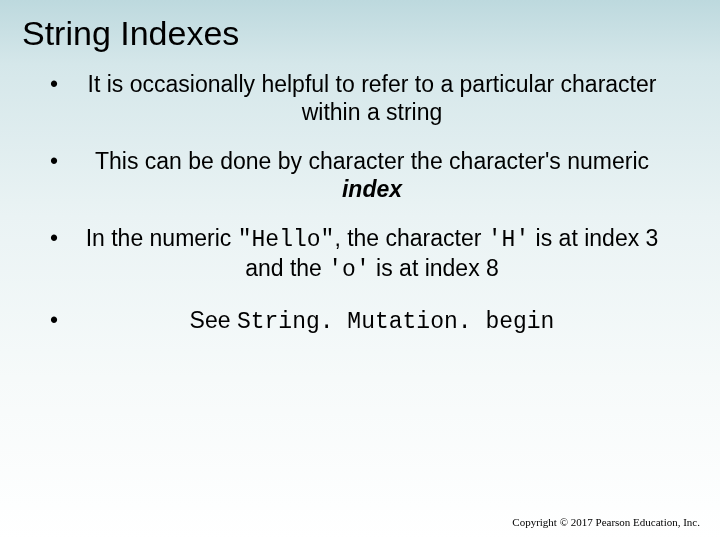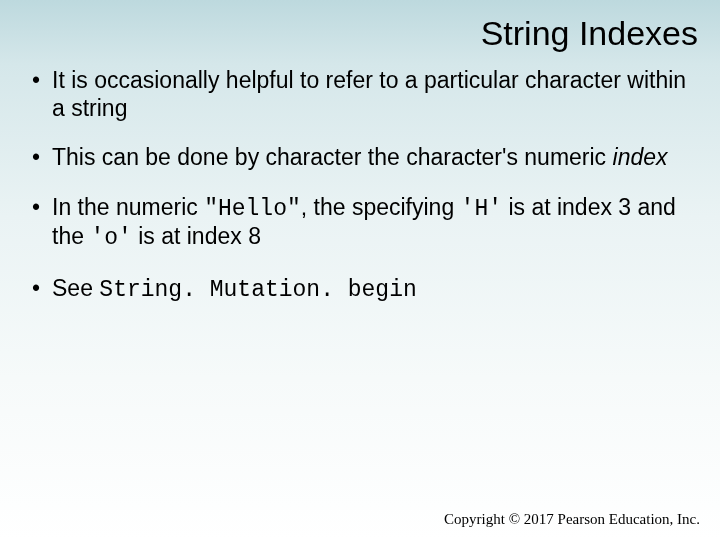--- a/index.html
+++ b/index.html
@@ -15,63 +15,63 @@
     color: #000;
     position: relative;
     box-sizing: border-box;
     padding: 14px 22px 0 22px;
   }
   h1.title {
     margin: 0 0 14px 0;
     font-size: 34px;
     font-weight: 400;
     letter-spacing: 0px;
-    text-align: right;
   }
   ul.bullets {
     list-style: none;
-    margin: 0;
+    margin: 18px;
     padding: 0 6px 0 6px;
+    text-align: center;
   }
   ul.bullets > li {
     position: relative;
     padding-left: 24px;
     margin-bottom: 22px;
     font-size: 23px;
     line-height: 1.2;
   }
   ul.bullets > li::before {
     content: "•";
     position: absolute;
     left: 4px;
     top: 0;
     font-size: 23px;
   }
-  .italic { font-style: italic; }
+  .italic { font-style: italic; font-weight: bold; }
   .mono { font-family: "Courier New", Courier, monospace; }
   .copyright {
     position: absolute;
     right: 20px;
     bottom: 12px;
-    font-size: 15px;
+    font-size: 11px;
     font-family: "Times New Roman", Times, serif;
     color: #000;
   }
 </style>
 </head>
 <body>
 
 <h1 class="title">String Indexes</h1>
 
 <ul class="bullets">
   <li>It is occasionally helpful to refer to a particular character within a string</li>
   <li>
     <span>This can be done by character the character's numeric </span><span class="italic">index</span>
   </li>
   <li>
-    <span>In the numeric </span><span class="mono">"Hello"</span><span>, the specifying </span><span class="mono">'H'</span><span> is at index 3 and the </span><span class="mono">'o'</span><span> is at index 8</span>
+    <span>In the numeric </span><span class="mono">"Hello"</span><span>, the character </span><span class="mono">'H'</span><span> is at index 3 and the </span><span class="mono">'o'</span><span> is at index 8</span>
   </li>
   <li>
     <span>See </span><span class="mono">String. Mutation. begin</span>
   </li>
 </ul>
 
 <div class="copyright">Copyright © 2017 Pearson Education, Inc.</div>
 
 </body></html>

